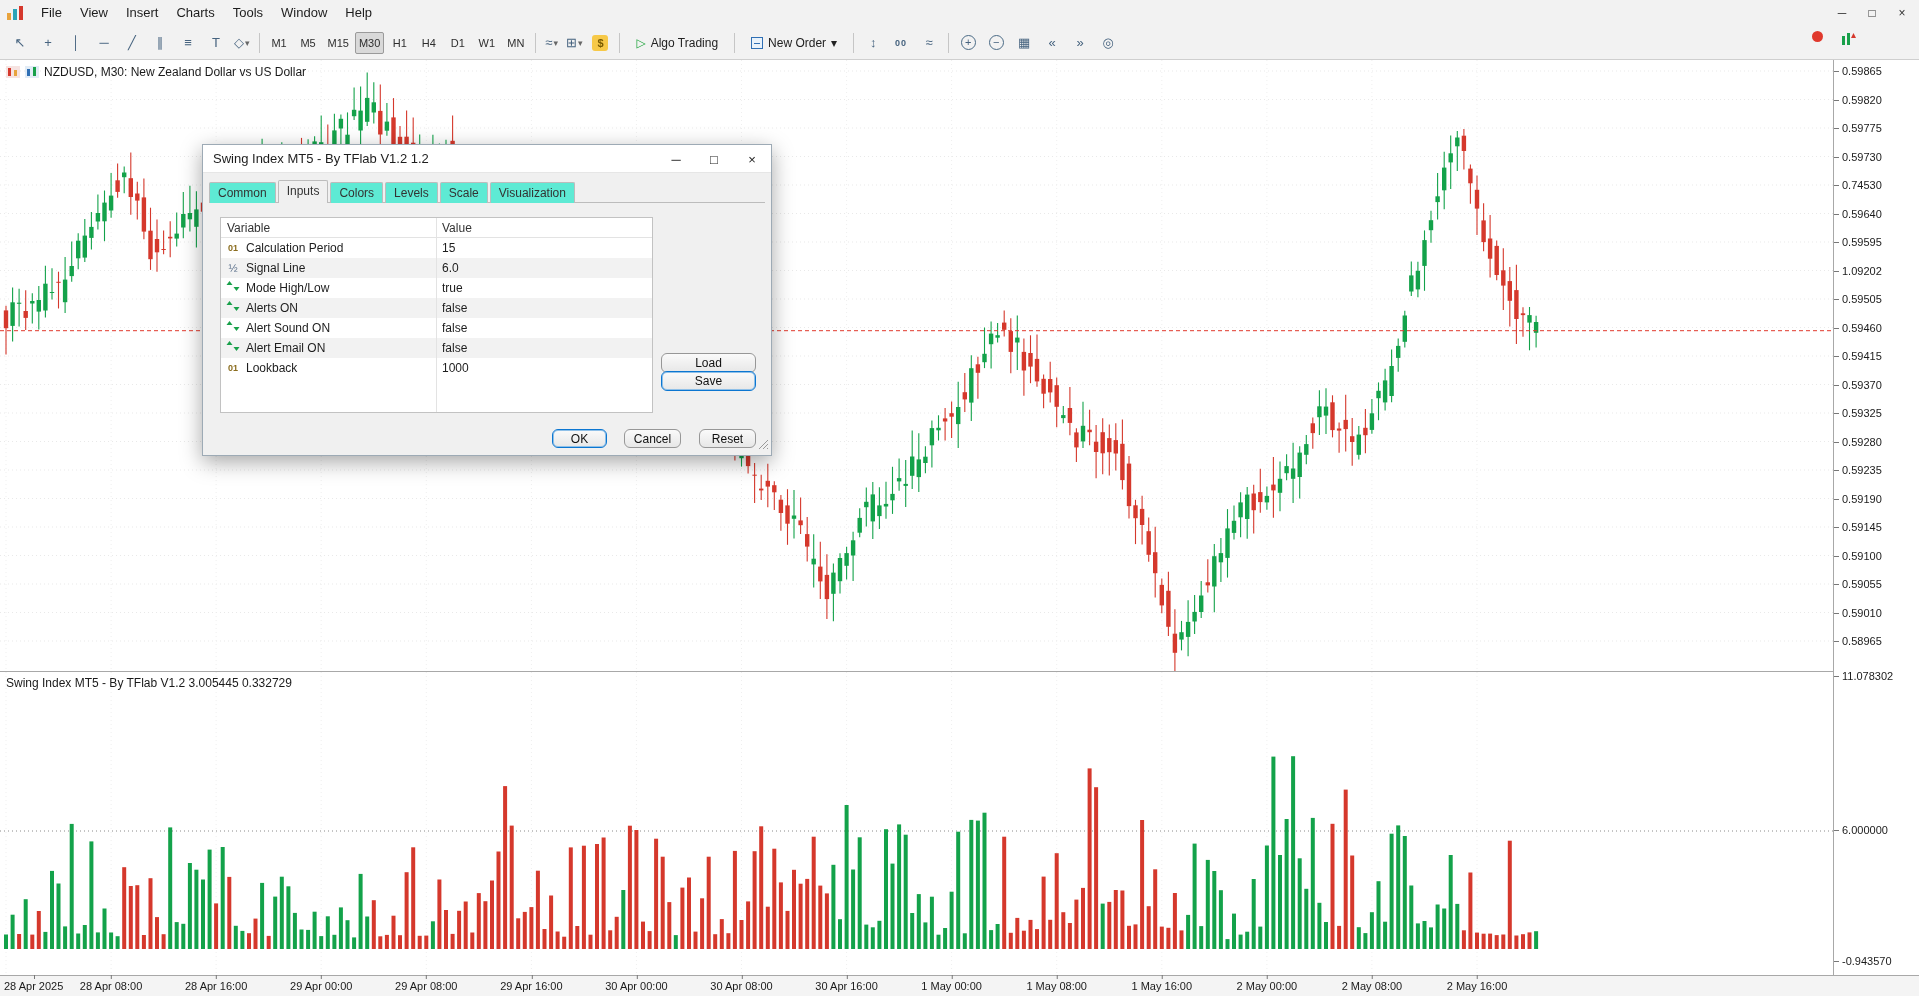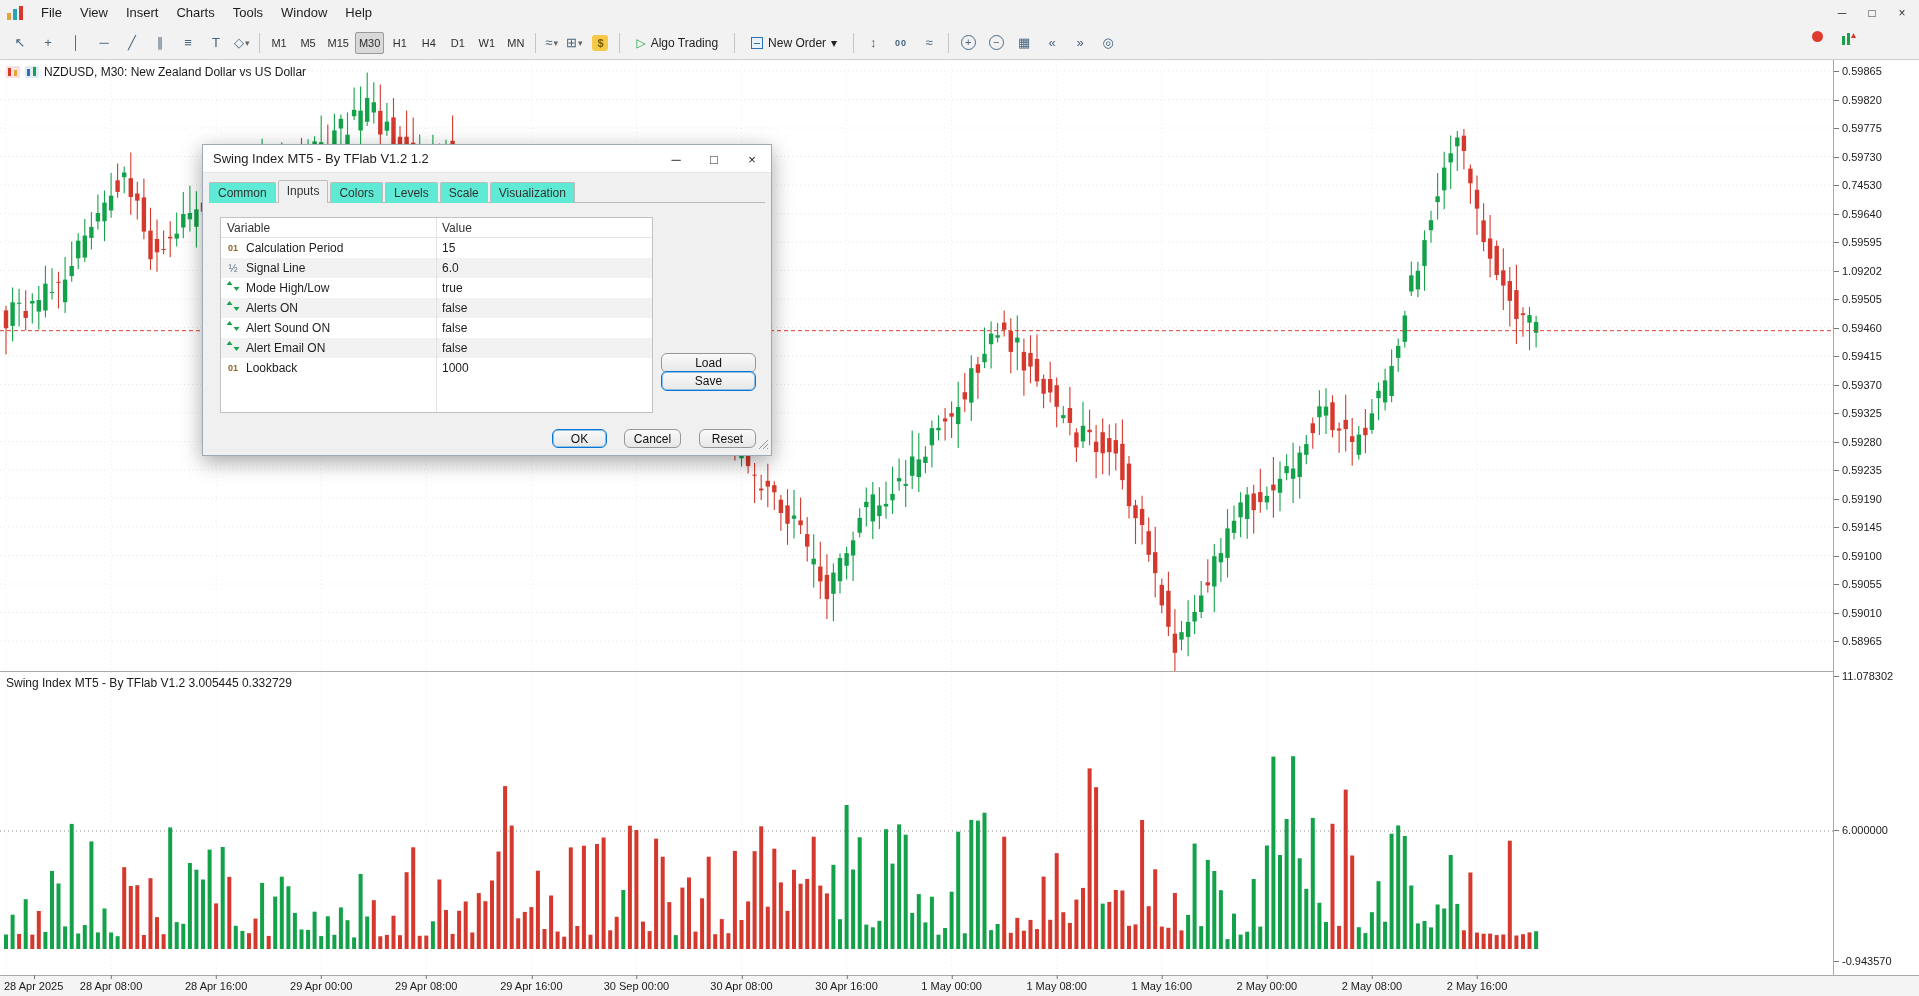--- a/index.html
+++ b/index.html
@@ -1014,21 +1014,21 @@
     <div class="ind-title">Swing Index MT5 - By TFlab V1.2 3.005445 0.332729</div>
   </div>
 
   <div id="time-axis">
       <div class="ttick" style="left: 4px;">28 Apr 2025</div>
       <div class="ttick c" style="left: 111.072px;">28 Apr 08:00</div>
       <div class="ttick c" style="left: 216.144px;">28 Apr 16:00</div>
       <div class="ttick c" style="left: 321.216px;">29 Apr 00:00</div>
       <div class="ttick c" style="left: 426.288px;">29 Apr 08:00</div>
       <div class="ttick c" style="left: 531.36px;">29 Apr 16:00</div>
-      <div class="ttick c" style="left: 636.432px;">30 Sep 00:00</div>
+      <div class="ttick c" style="left: 636.432px;">30 Apr 00:00</div>
       <div class="ttick c" style="left: 741.504px;">30 Apr 08:00</div>
       <div class="ttick c" style="left: 846.576px;">30 Apr 16:00</div>
       <div class="ttick c" style="left: 951.648px;">1 May 00:00</div>
       <div class="ttick c" style="left: 1056.72px;">1 May 08:00</div>
       <div class="ttick c" style="left: 1161.79px;">1 May 16:00</div>
       <div class="ttick c" style="left: 1266.86px;">2 May 00:00</div>
       <div class="ttick c" style="left: 1371.94px;">2 May 08:00</div>
       <div class="ttick c" style="left: 1477.01px;">2 May 16:00</div>
     </div>
 

